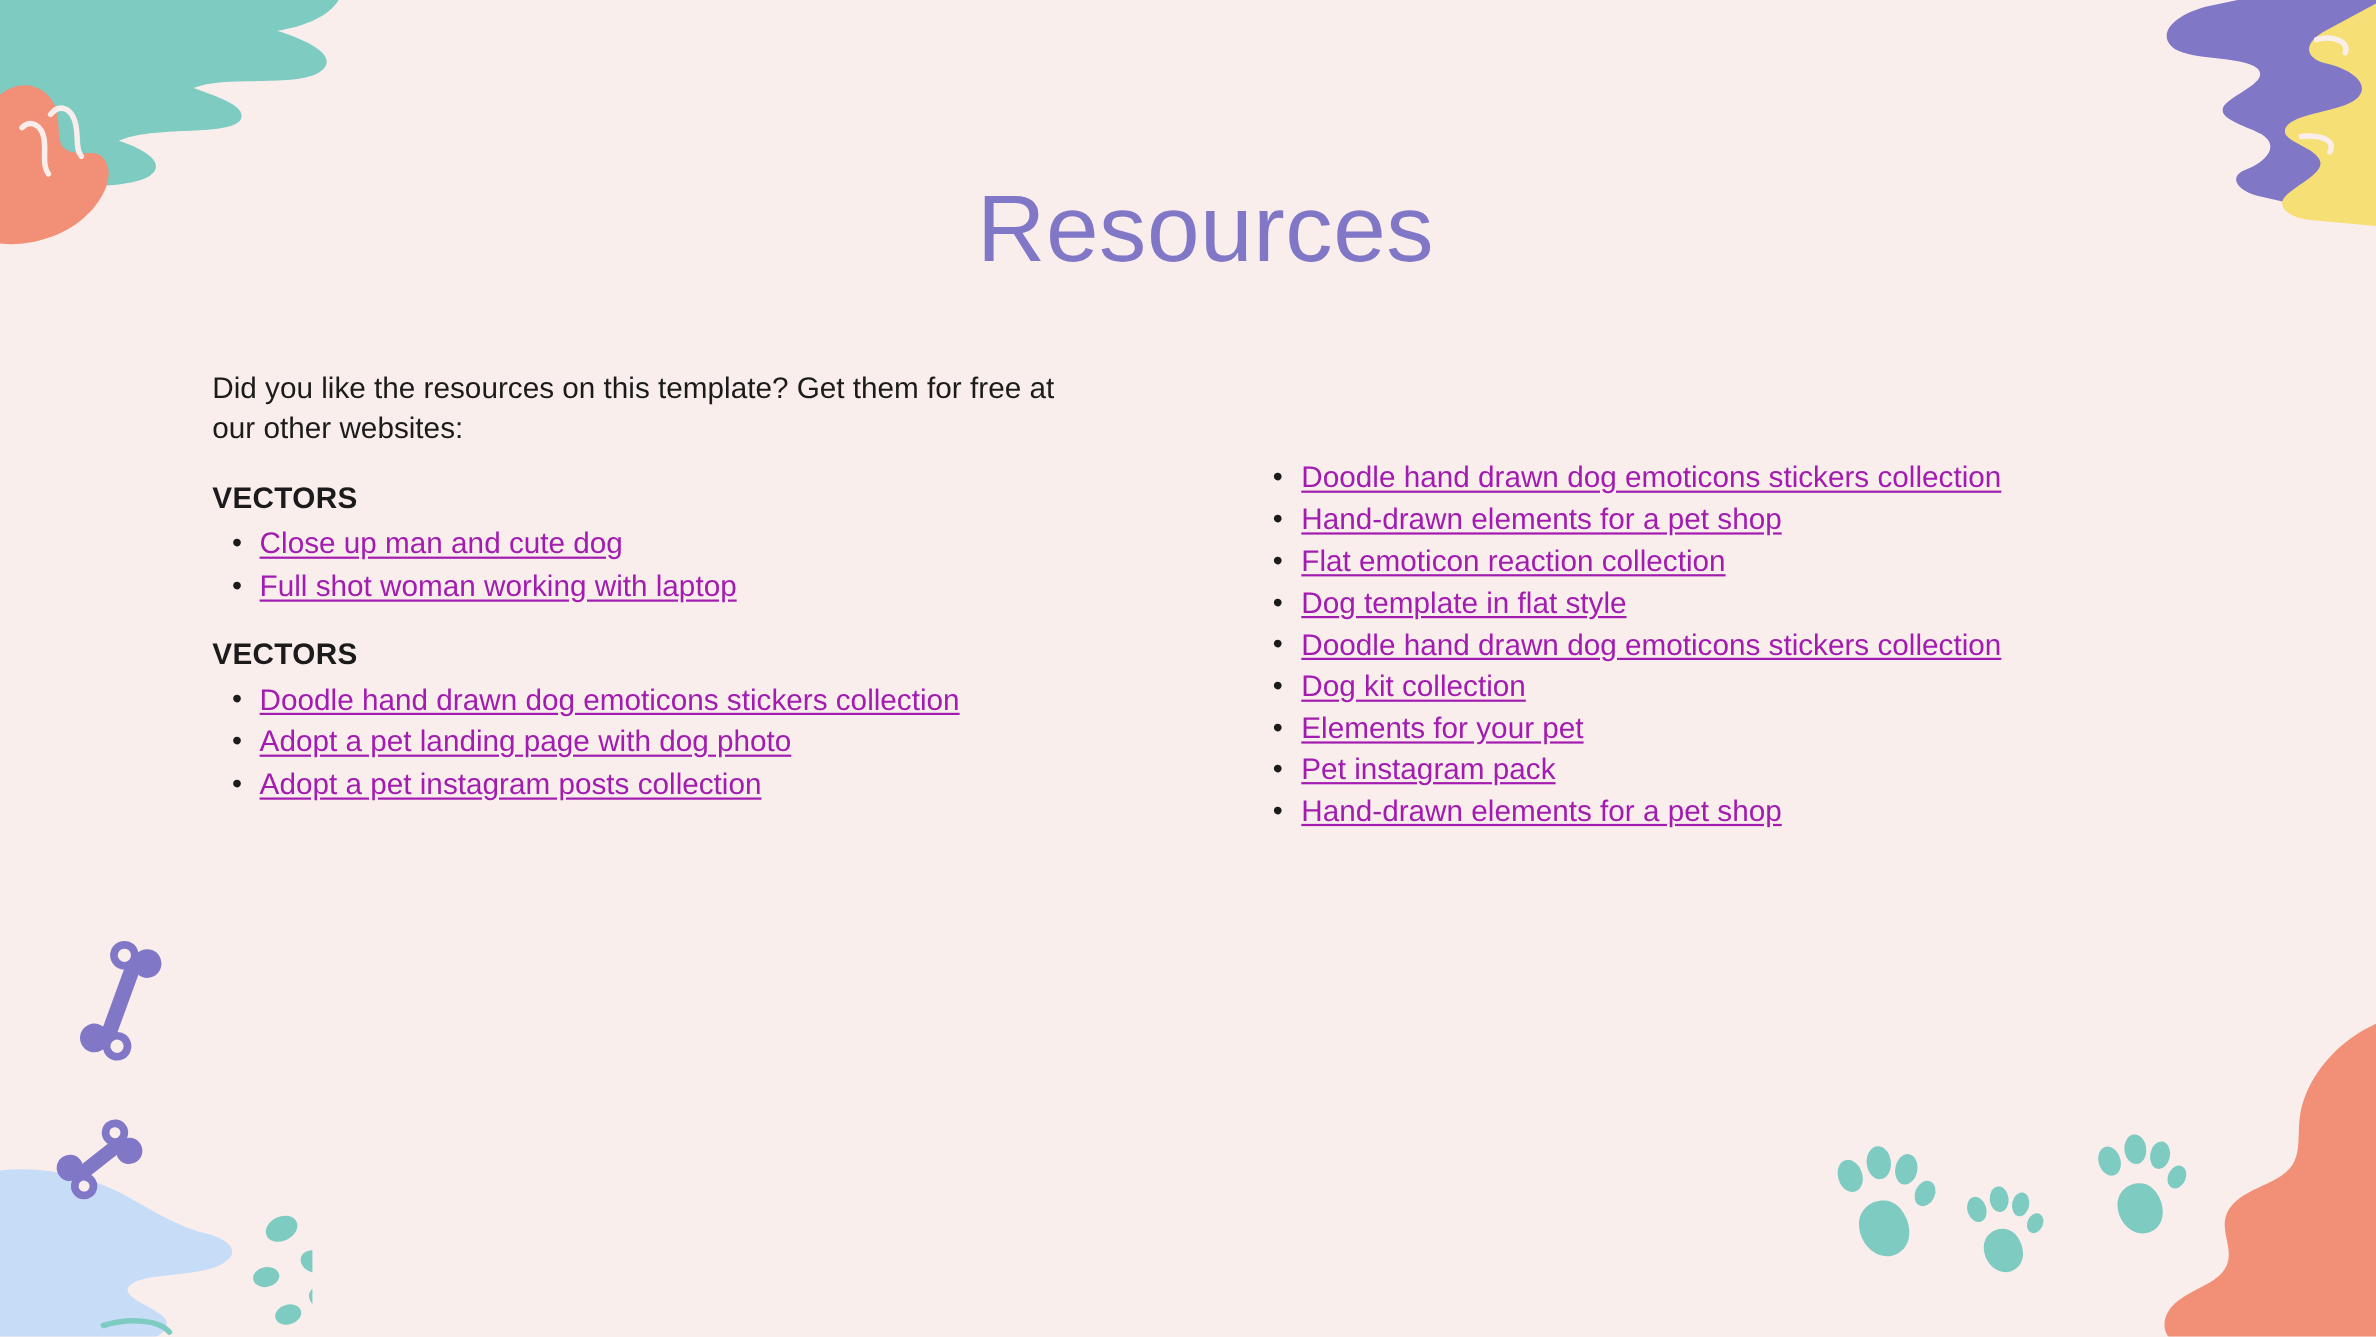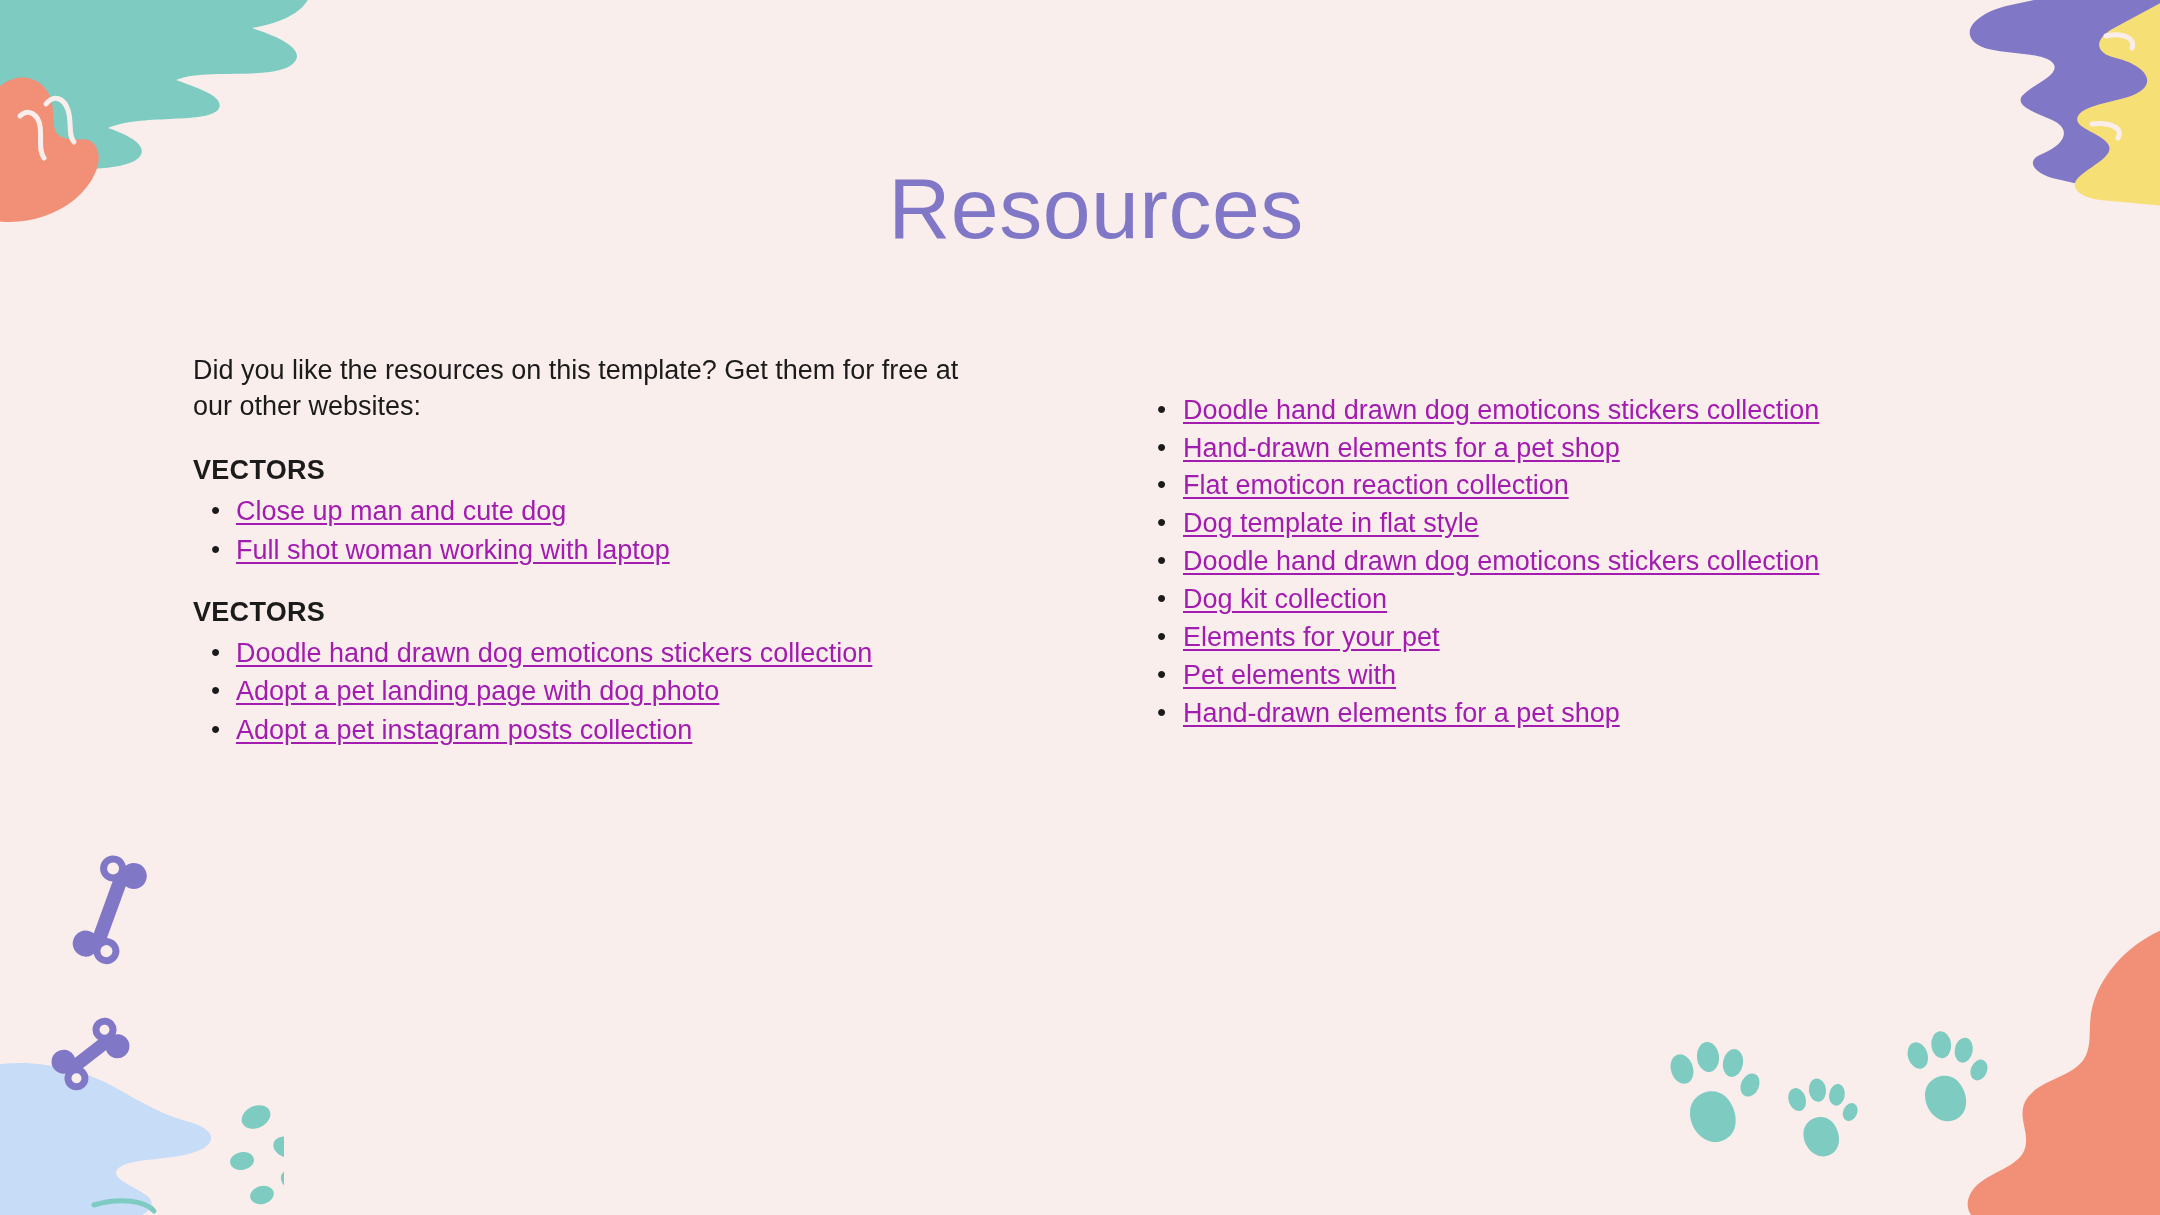--- a/index.html
+++ b/index.html
@@ -47,25 +47,25 @@
     font-size: 86px;
     line-height: 1.05;
     color: #8177c7;
     font-weight: normal;
     letter-spacing: 0.5px;
   }
 
   
   .columns {
     position: absolute;
-    top: 353px;
+    top: 336px;
     left: 0;
     width: 100%;
     display: flex;
-    align-items: center;
+    align-items: flex-end;
   }
   .col-left {
     width: 830px;
     margin-left: 193px;
     color: #1b1b1b;
   }
   .col-right {
     width: 790px;
     margin-left: 120px;
     color: #1b1b1b;
@@ -275,21 +275,21 @@
         <li>
           <span class="lnk">Doodle hand drawn dog emoticons stickers collection</span>
         </li>
         <li>
           <span class="lnk">Dog kit collection</span>
         </li>
         <li>
           <span class="lnk">Elements for your pet</span>
         </li>
         <li>
-          <span class="lnk">Pet elements with</span>
+          <span class="lnk">Pet instagram pack</span>
         </li>
         <li>
           <span class="lnk">Hand-drawn elements for a pet shop</span>
         </li>
       </ul>
     </div>
 
   </div>
 </div>
 

